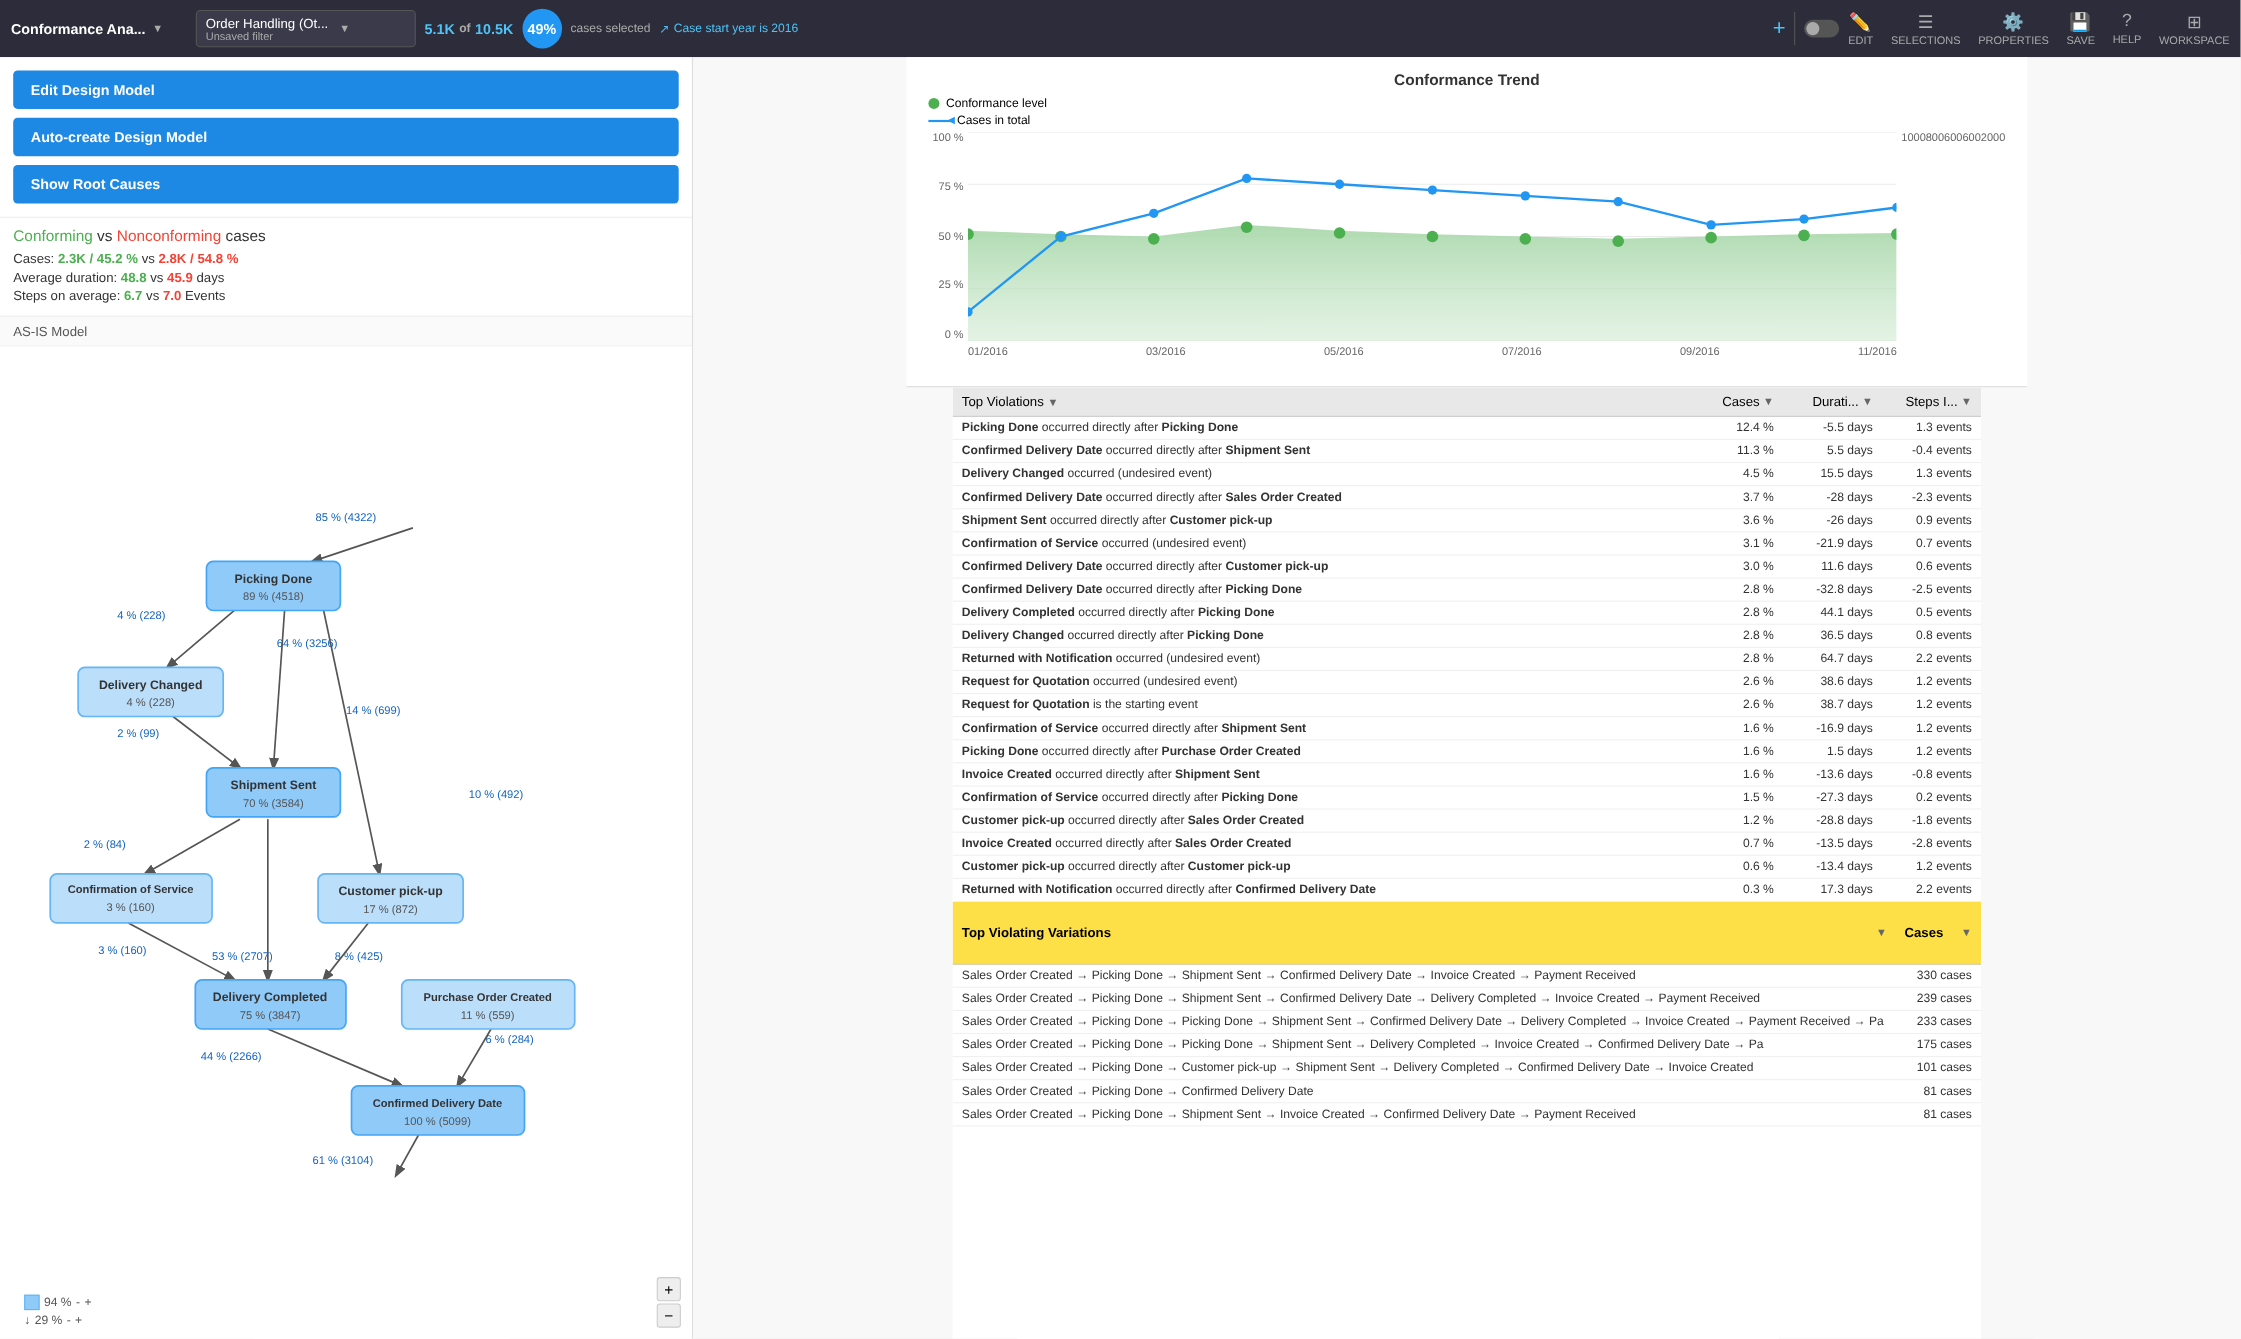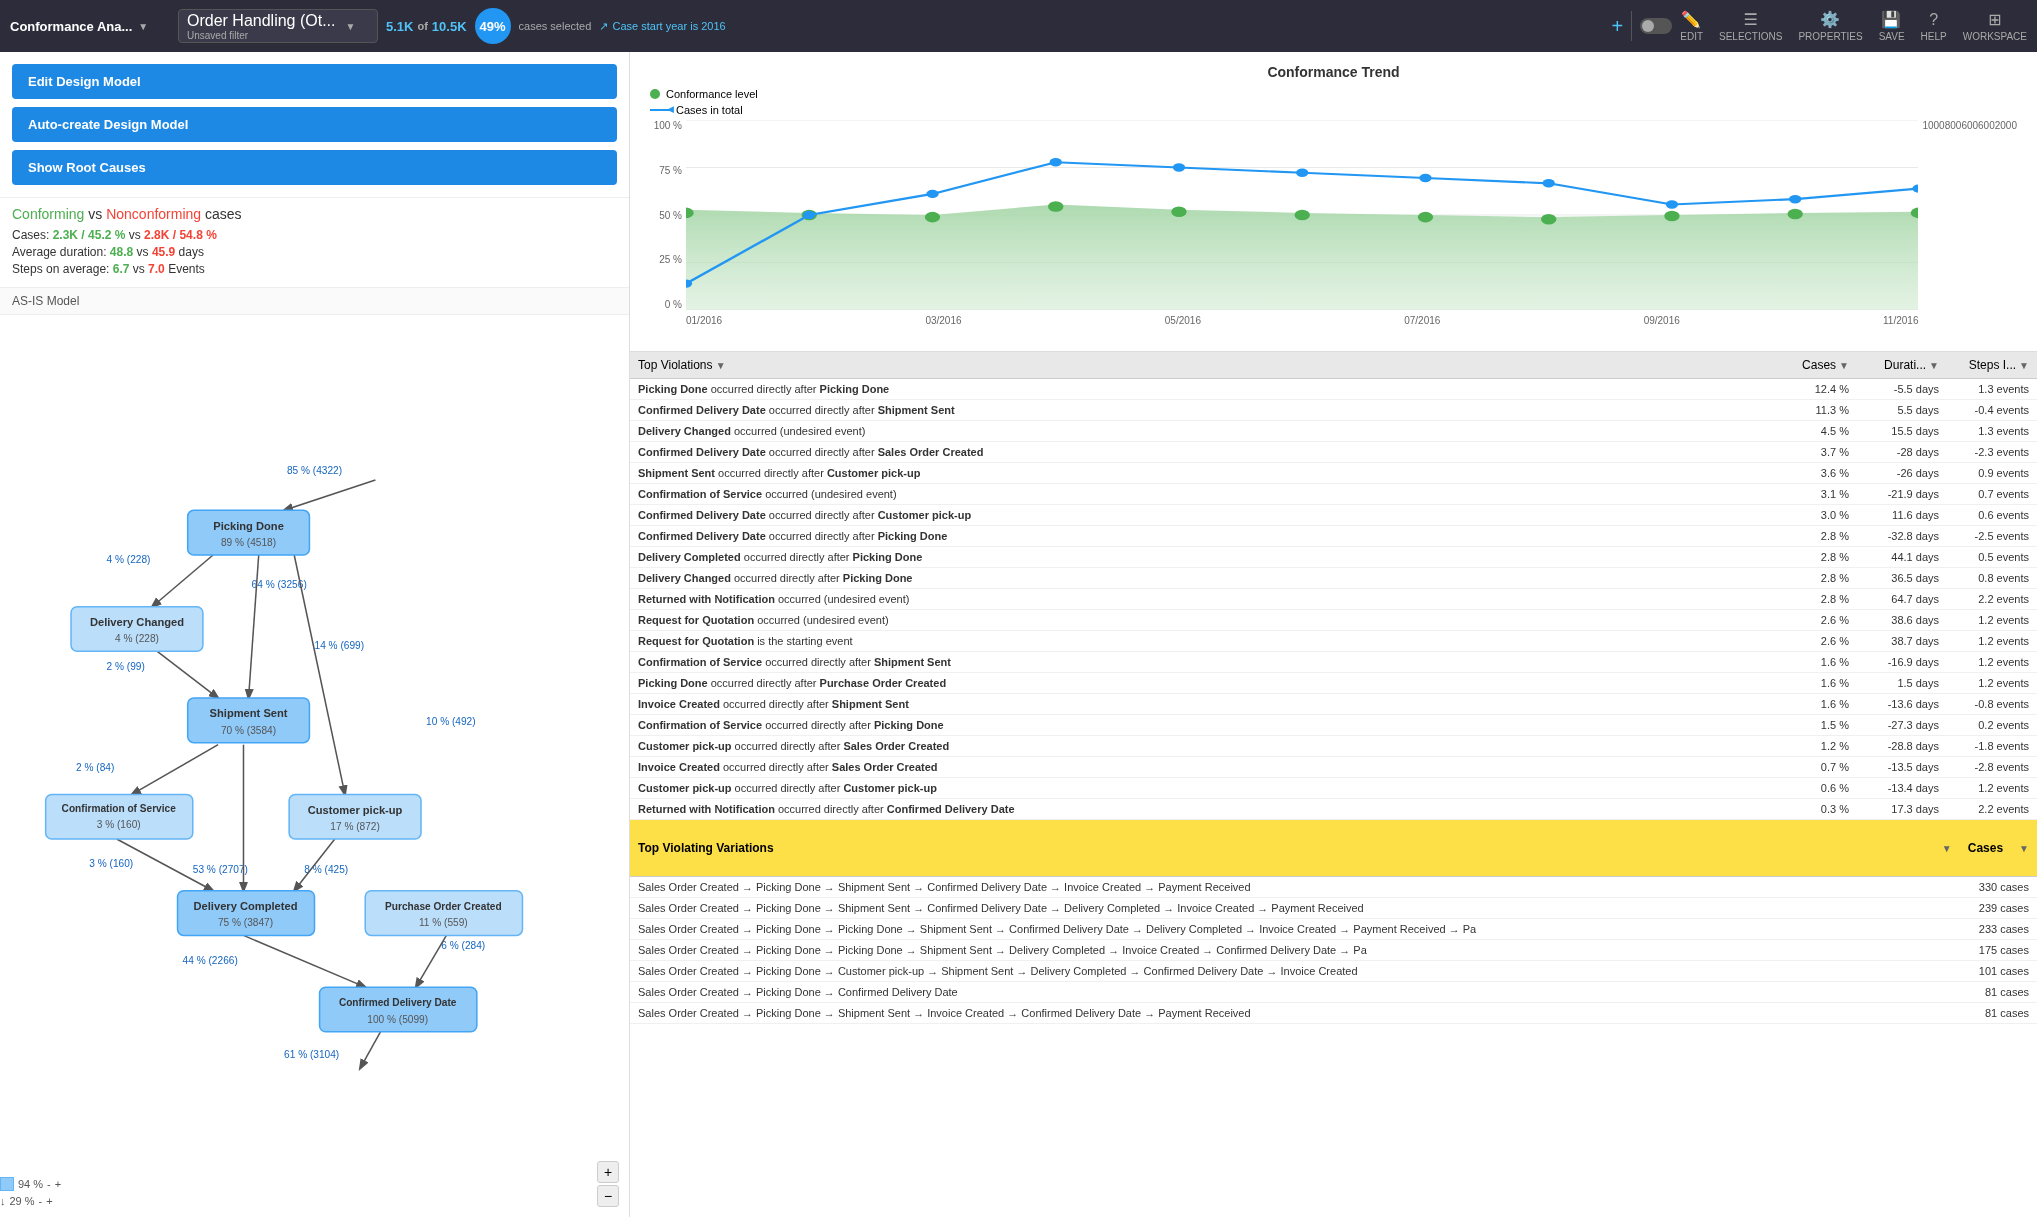--- a/index.html
+++ b/index.html
@@ -9,21 +9,21 @@
     .topbar {
       display: flex; align-items: center; background: #2c2c3a; color: white;
       height: 52px; padding: 16px 10px; gap: 8px;
     }
     .topbar-logo { color: white; font-size: 13px; font-weight: bold; display: flex; align-items: center; gap: 6px; min-width: 160px; }
     .topbar-logo .chevron { font-size: 10px; color: #aaa; }
     .topbar-dropdown {
       background: #3a3a4a; border: 1px solid #555; color: white; border-radius: 4px;
       padding: 4px 8px; display: flex; align-items: center; gap: 6px; height: 34px; min-width: 200px;
     }
-    .topbar-dropdown .dd-label { font-size: 16px; }
+    .topbar-dropdown .dd-label { font-size: 12px; }
     .topbar-dropdown .dd-sub { font-size: 10px; color: #aaa; }
     .topbar-dropdown-arrow { color: #aaa; font-size: 10px; margin-left: 4px; }
     .topbar-stats { display: flex; align-items: center; gap: 4px; color: #4fc3f7; font-size: 13px; font-weight: bold; }
     .topbar-badge { background: #2196F3; color: white; border-radius: 50%; width: 36px; height: 36px; display: flex; align-items: center; justify-content: center; font-size: 13px; font-weight: bold; }
     .topbar-filter { color: #4fc3f7; font-size: 11px; display: flex; align-items: center; gap: 4px; }
     .topbar-spacer { flex: 1; }
     .topbar-plus { color: #4fc3f7; font-size: 20px; cursor: pointer; }
     .topbar-actions { display: flex; gap: 16px; align-items: center; }
     .topbar-action { display: flex; flex-direction: column; align-items: center; font-size: 10px; color: #aaa; gap: 2px; cursor: pointer; }
     .topbar-action .icon { font-size: 16px; }
@@ -44,21 +44,21 @@
     .stats-title .conforming { color: #4caf50; }
     .stats-title .nonconforming { color: #f44336; }
     .stats-row { font-size: 12px; color: #333; margin-bottom: 3px; }
     .green { color: #4caf50; font-weight: bold; }
     .red { color: #f44336; font-weight: bold; }
     .as-is-label { padding: 6px 12px; font-size: 12px; color: #555; border-top: 1px solid #eee; border-bottom: 1px solid #eee; background: #fafafa; }
     .process-map { flex: 1; position: relative; background: white; overflow: hidden; }
     .map-canvas { position: absolute; top: 0; left: 0; width: 100%; height: 100%; }
 
     
-    .right-panel { flex: 1; display: flex; flex-direction: column; background: #f8f8f8; }
+    .right-panel { flex: 1; display: flex; flex-direction: column; background: #f8f8f8; align-items: center; }
     .chart-area { background: white; padding: 12px 20px; border-bottom: 1px solid #ddd; height: 300px; }
     .chart-title { font-size: 14px; color: #333; text-align: center; margin-bottom: 8px; font-weight: bold; }
     .chart-legend { display: flex; flex-direction: column; gap: 4px; margin-bottom: 4px; }
     .legend-item { display: flex; align-items: center; gap: 6px; font-size: 11px; }
     .legend-dot { width: 10px; height: 10px; border-radius: 50%; }
 
     
     .violations-section { flex: 1; overflow-y: auto; background: white; }
     .table-header-row { display: flex; background: #e8e8e8; border-bottom: 1px solid #ccc; padding: 6px 8px; font-weight: normal; font-size: 12px; align-items: center; }
     .th-main { flex: 1; }
@@ -72,21 +72,21 @@
     .td-cases { width: 80px; text-align: right; color: #333; }
     .td-duration { width: 90px; text-align: right; color: #333; }
     .td-steps { width: 90px; text-align: right; color: #333; }
     .section-divider { background: #fde047; border-bottom: 1px solid #ccc; padding: 21px 8px; font-weight: bold; font-size: 12px; display: flex; align-items: center; }
     .section-div-right { margin-left: auto; display: flex; align-items: center; gap: 16px; }
     .variation-row { display: flex; padding: 4px 8px; border-bottom: 1px solid #f0f0f0; font-size: 11px; align-items: center; }
     .td-variation { flex: 1; color: #333; }
     .td-var-cases { width: 80px; text-align: right; color: #333; }
     .zoom-controls { position: absolute; bottom: 10px; right: 10px; display: flex; flex-direction: column; gap: 2px; }
     .zoom-btn { width: 22px; height: 22px; background: #eee; border: 1px solid #ccc; display: flex; align-items: center; justify-content: center; cursor: pointer; font-size: 14px; border-radius: 3px; }
-    .scale-indicator { position: absolute; bottom: 10px; left: 0; display: flex; flex-direction: column; gap: 4px; font-size: 11px; color: #555; text-align: center; }
+    .scale-indicator { position: absolute; bottom: 10px; left: 22px; display: flex; flex-direction: column; gap: 4px; font-size: 11px; color: #555; text-align: center; }
     .scale-row { display: flex; align-items: center; gap: 4px; }
     .scale-box { width: 14px; height: 14px; background: #90caf9; border: 1px solid #64b5f6; }
   </style>
 </head>
 <body>
 
 <div class="topbar">
   <div class="topbar-logo">
     <span>Conformance Ana...</span>
     <span class="chevron">▼</span>

